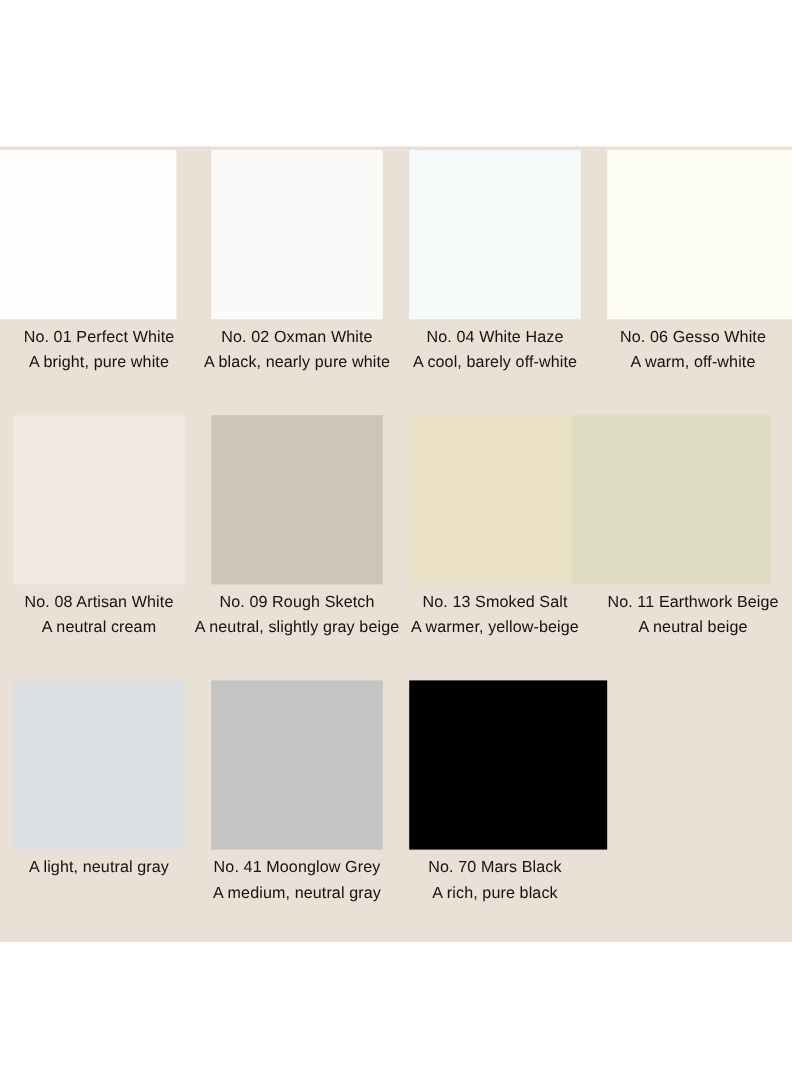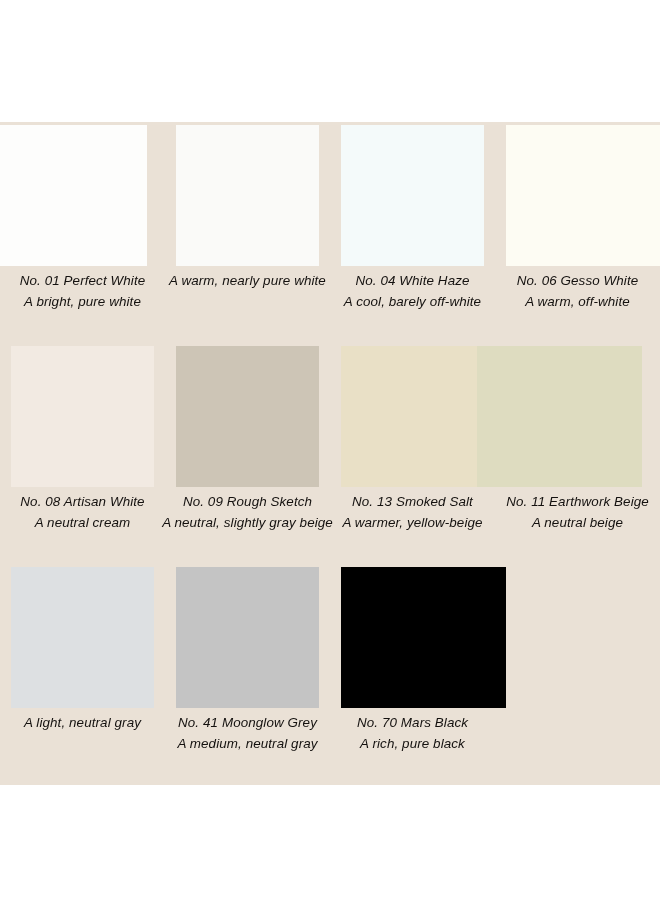--- a/index.html
+++ b/index.html
@@ -28,21 +28,20 @@
   }
 
   #swatch-grid {
     position: absolute;
     left: 0;
     top: 0;
     width: 660px;
     display: grid;
     grid-template-columns: repeat(4, 165px);
     grid-template-rows: repeat(3, 221px);
-    font-style: italic;
   }
 
   .swatch-cell {
     position: relative;
     width: 165px;
     height: 221px;
     box-sizing: border-box;
   }
 
   .swatch-chip {
@@ -98,21 +97,22 @@
       <div class="swatch-cell col-0">
         <div class="swatch-chip" style="background: rgb(253, 253, 252);"></div>
         <div class="swatch-caption">
           <span class="swatch-name">No. 01 Perfect White</span>
           <span class="swatch-desc">A bright, pure white</span>
         </div>
       </div>
       <div class="swatch-cell col-1">
         <div class="swatch-chip" style="background: rgb(250, 250, 248);"></div>
         <div class="swatch-caption">
-          <span class="swatch-desc">A warm, nearly pure white</span>
+          <span class="swatch-name">No. 02 Oxman White</span>
+          <span class="swatch-desc">A black, nearly pure white</span>
         </div>
       </div>
       <div class="swatch-cell col-2">
         <div class="swatch-chip" style="background: rgb(244, 250, 250);"></div>
         <div class="swatch-caption">
           <span class="swatch-name">No. 04 White Haze</span>
           <span class="swatch-desc">A cool, barely off-white</span>
         </div>
       </div>
       <div class="swatch-cell col-3">

